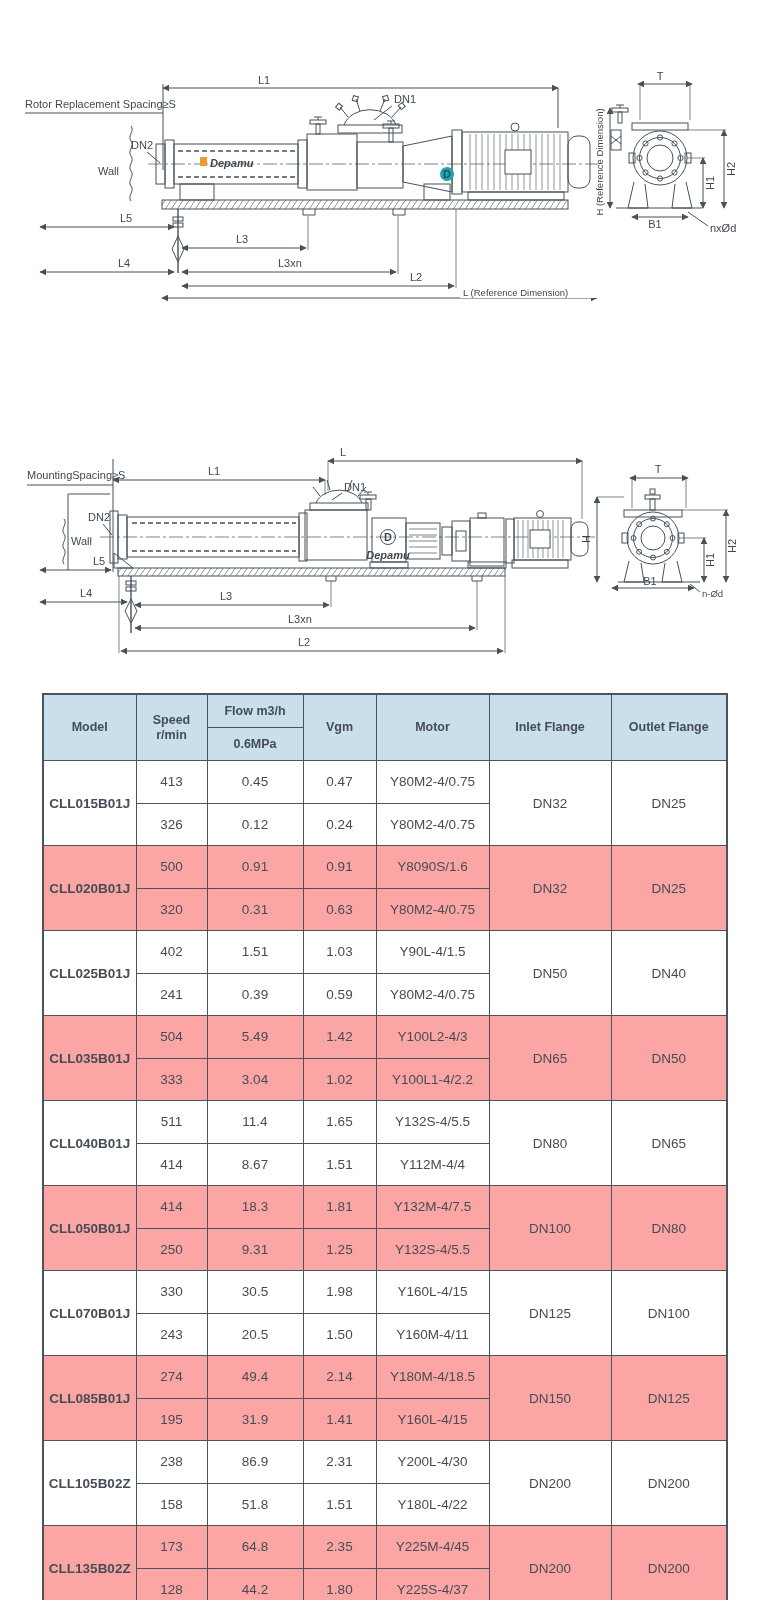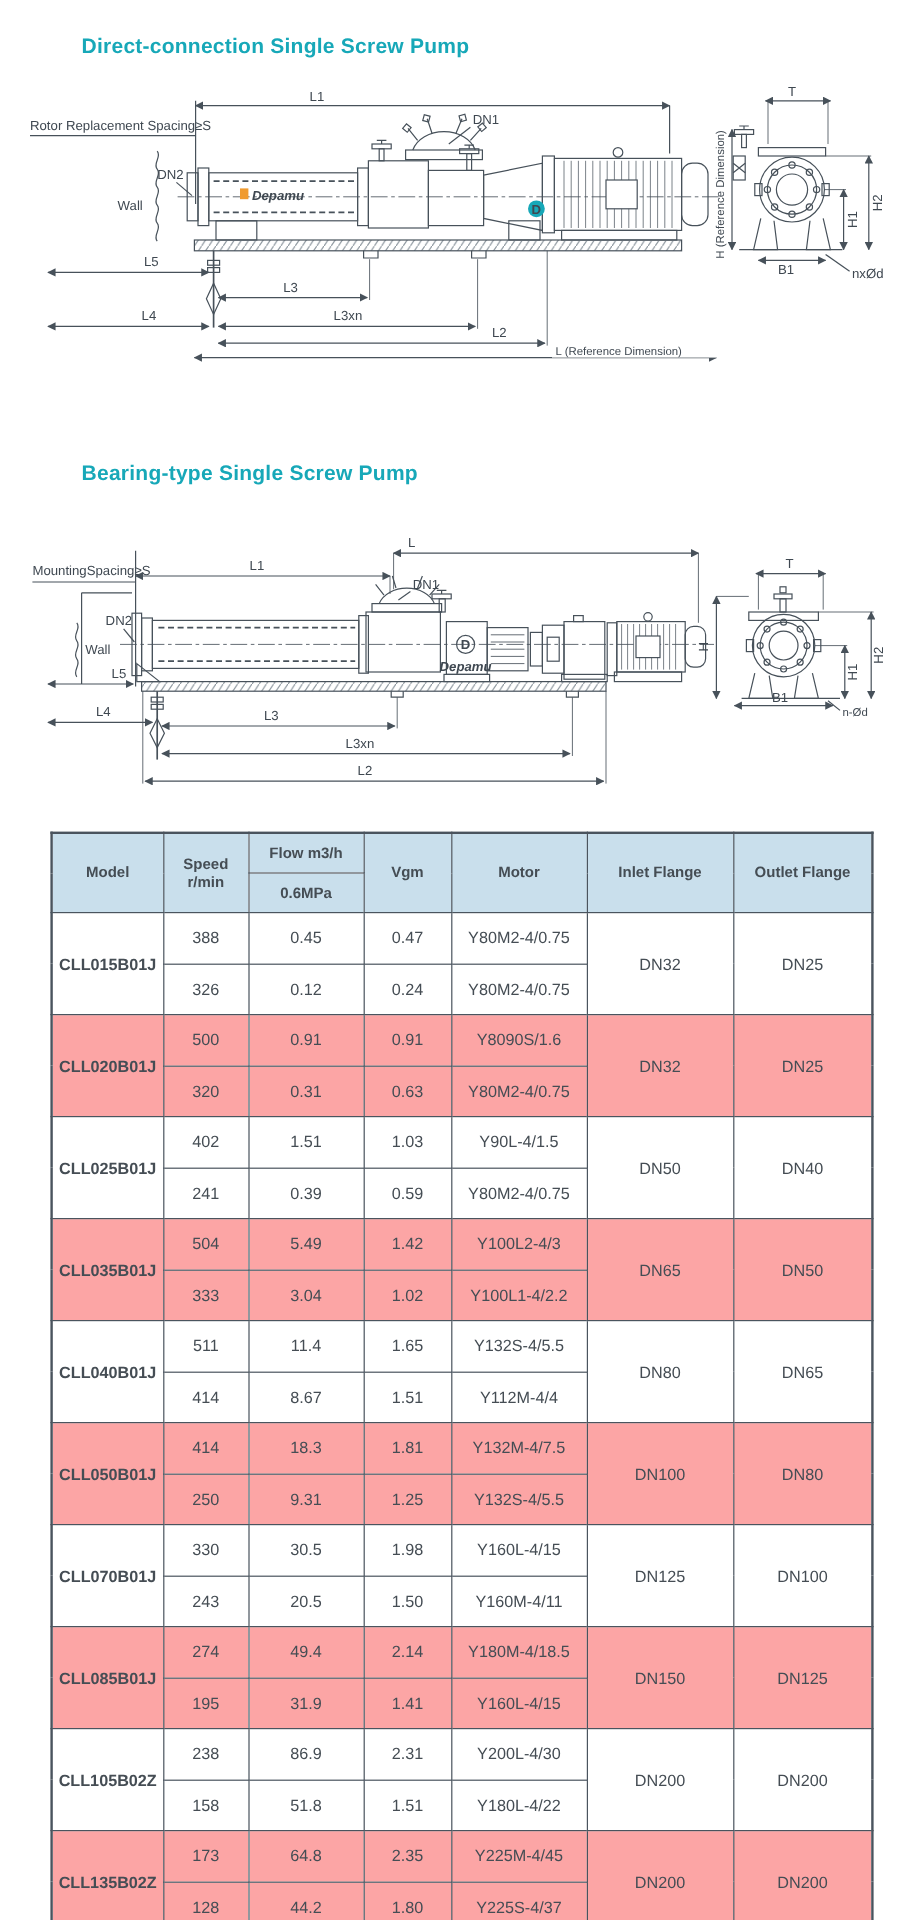--- a/index.html
+++ b/index.html
@@ -21,21 +21,20 @@
   table.spec th{background:#c9dfec;font-size:12.5px;font-weight:700;height:32px;line-height:1.15;}
   table.spec td{background:#ffffff;font-size:13.5px;height:41.5px;}
   table.spec td.model{font-size:13.5px;font-weight:bold;}
   table.spec tr.hl td{background:#fca5a5;margin-left:20px;}
 </style>
 </head>
 <body>
 
 <div class="page">
 
-  <h2 class="sec-title t1">Direct-connection Single Screw Pump</h2>
 
   <svg class="diag" style="top:70px" width="765" height="250" viewBox="0 0 765 250">
     <defs>
       <marker id="ar1" viewBox="0 0 10 10" refX="9" refY="5" markerWidth="7" markerHeight="7" orient="auto-start-reverse">
         <path d="M0 0 L10 5 L0 10 z" fill="#47515a"></path>
       </marker>
       <pattern id="hp1" patternUnits="userSpaceOnUse" width="6" height="9">
         <path d="M0 9 L6 0" stroke="#8a949c" stroke-width="1" fill="none"></path>
       </pattern>
     </defs>
@@ -172,21 +171,20 @@
       <path d="M703 88 V138" marker-start="url(#ar1)" marker-end="url(#ar1)"></path>
       <path d="M687 88 H705" stroke-width="0.7"></path>
       <text transform="translate(714 113) rotate(-90)" text-anchor="middle">H1</text>
       <path d="M632 147 H688" marker-start="url(#ar1)" marker-end="url(#ar1)"></path>
       <text x="655" y="158" text-anchor="middle">B1</text>
       <path d="M688 142 L708 156"></path>
       <text x="710" y="162">nxØd</text>
     </g>
   </svg>
 
-  <h2 class="sec-title t2">Bearing-type Single Screw Pump</h2>
 
   <svg class="diag" style="top:435px" width="765" height="230" viewBox="0 0 765 230">
     <defs>
       <marker id="ar2" viewBox="0 0 10 10" refX="9" refY="5" markerWidth="7" markerHeight="7" orient="auto-start-reverse">
         <path d="M0 0 L10 5 L0 10 z" fill="#47515a"></path>
       </marker>
       <pattern id="hp2" patternUnits="userSpaceOnUse" width="6" height="9">
         <path d="M0 9 L6 0" stroke="#8a949c" stroke-width="1" fill="none"></path>
       </pattern>
     </defs>
@@ -345,21 +343,21 @@
         <th rowspan="2">Inlet Flange</th>
         <th rowspan="2">Outlet Flange</th>
       </tr>
       <tr>
         <th>0.6MPa</th>
       </tr>
     </thead>
     <tbody>
         <tr>
           <td rowspan="2" class="model">CLL015B01J</td>
-          <td>388</td>
+          <td>413</td>
           <td>0.45</td>
           <td>0.47</td>
           <td>Y80M2-4/0.75</td>
           <td rowspan="2">DN32</td>
           <td rowspan="2">DN25</td>
         </tr>
         <tr>
           <td>326</td>
           <td>0.12</td>
           <td>0.24</td>

